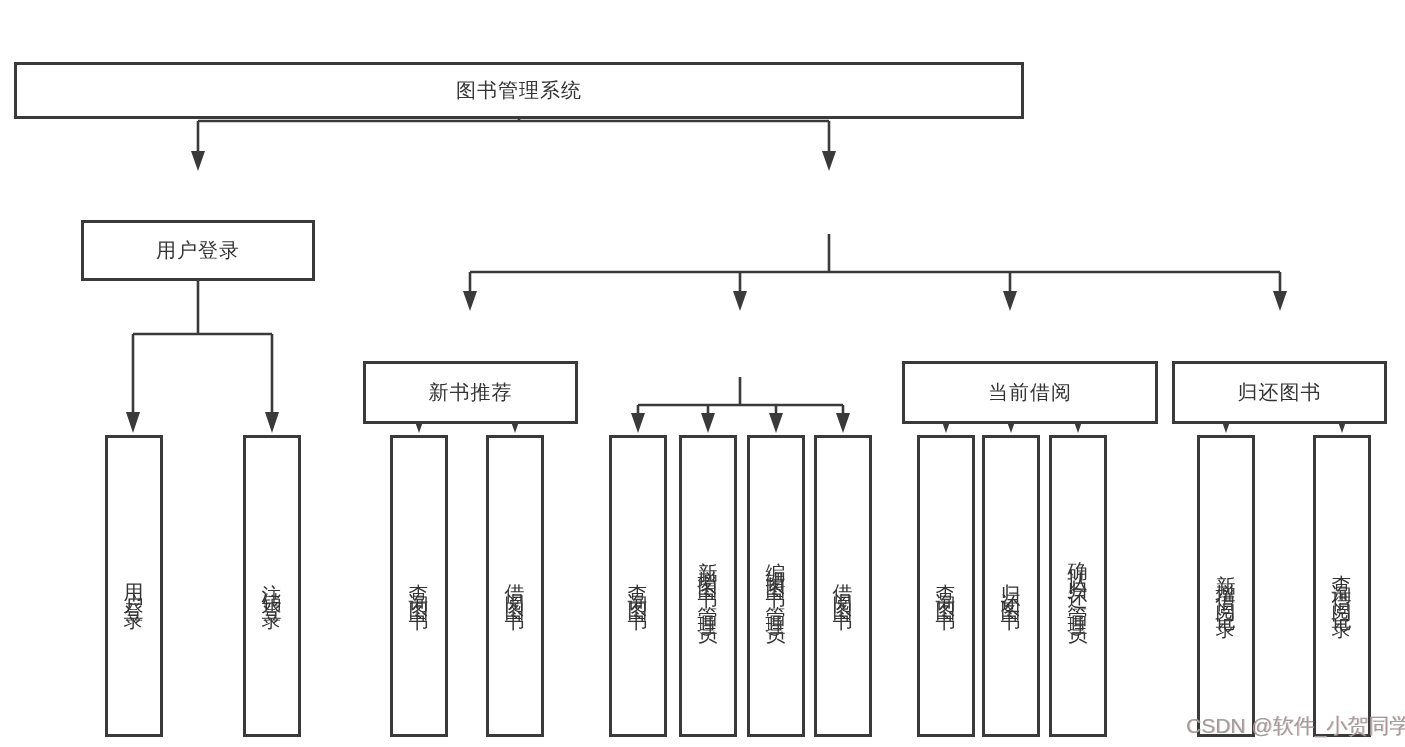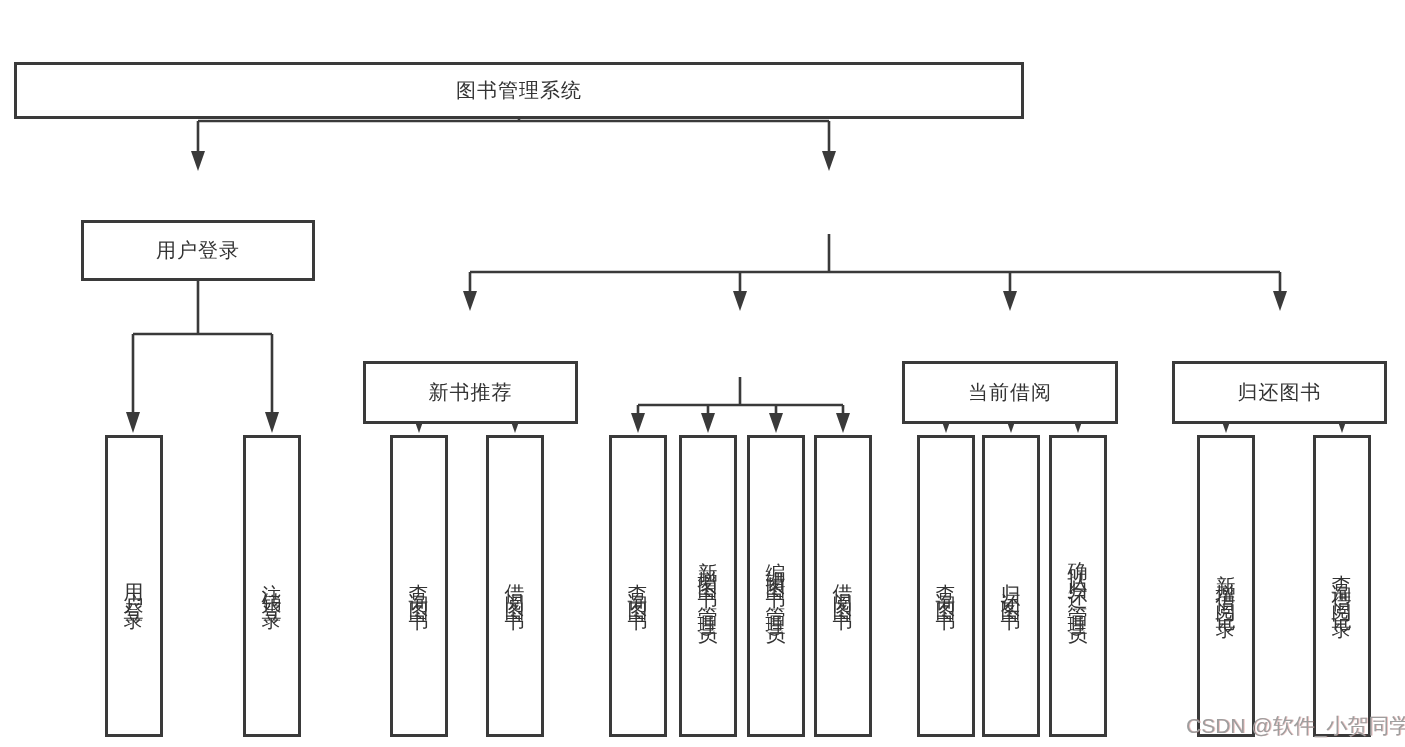--- a/index.html
+++ b/index.html
@@ -92,21 +92,21 @@
     <path d="M1280 377 V405 M1226 405 H1342 M1226 405 V415 M1342 405 V415"></path>
     <polygon points="1219,413 1233,413 1226,433"></polygon>
     <polygon points="1335,413 1349,413 1342,433"></polygon>
   </svg>
 
   <div class="hbox" style="left:14px;top:14px;width:1010px;height:57px">图书管理系统</div>
 
   <div class="hbox" style="left:81px;top:172px;width:234px;height:61px">用户登录</div>
 
   <div class="hbox" style="left:363px;top:313px;width:215px;height:63px">新书推荐</div>
-  <div class="hbox" style="left:902px;top:313px;width:216px;height:63px">当前借阅</div>
+  <div class="hbox" style="left:902px;top:313px;width:256px;height:63px">当前借阅</div>
   <div class="hbox" style="left:1172px;top:313px;width:215px;height:63px">归还图书</div>
 
   <div class="vbox" style="left:105px">用户登录</div>
   <div class="vbox" style="left:243px">注销登录</div>
 
   <div class="vbox" style="left:390px">查询图书</div>
   <div class="vbox" style="left:486px">借阅图书</div>
 
   <div class="vbox" style="left:609px">查询图书</div>
   <div class="vbox" style="left:679px">新增图书（管理员）</div>

